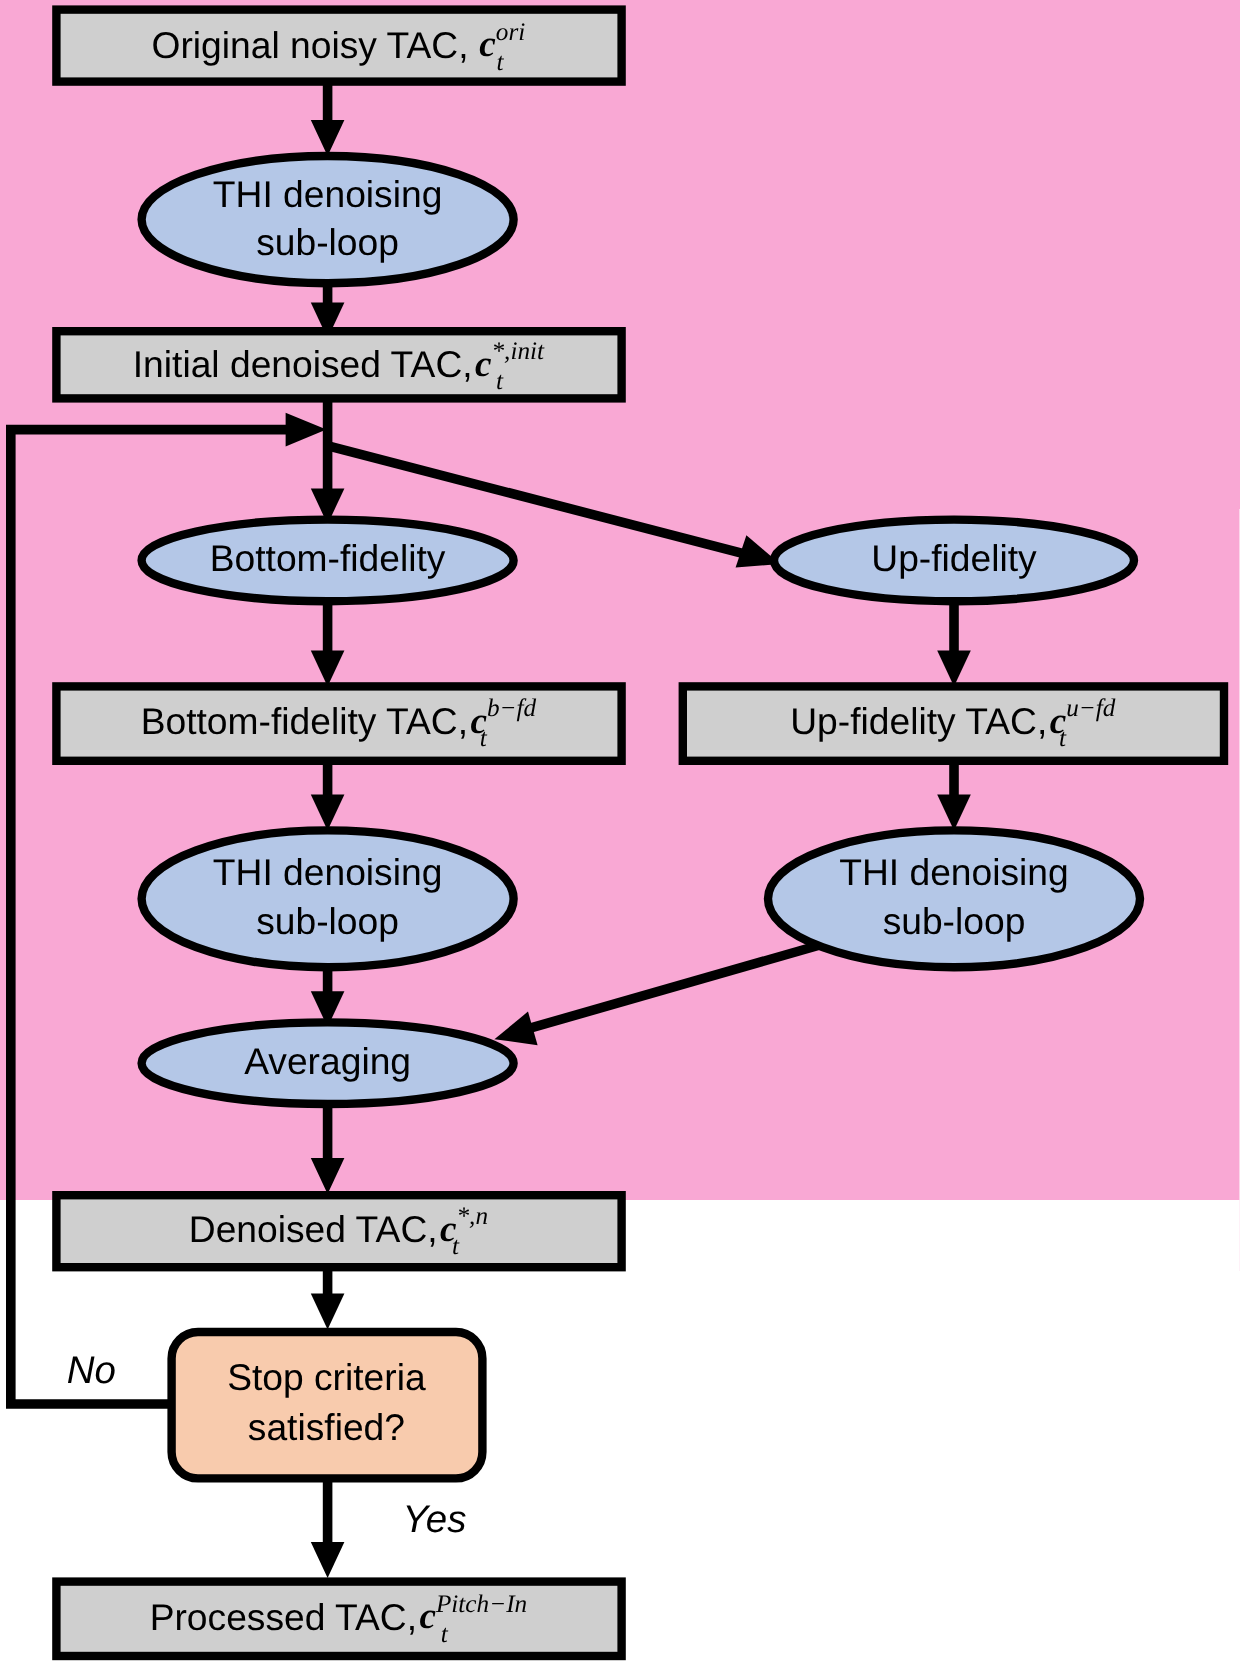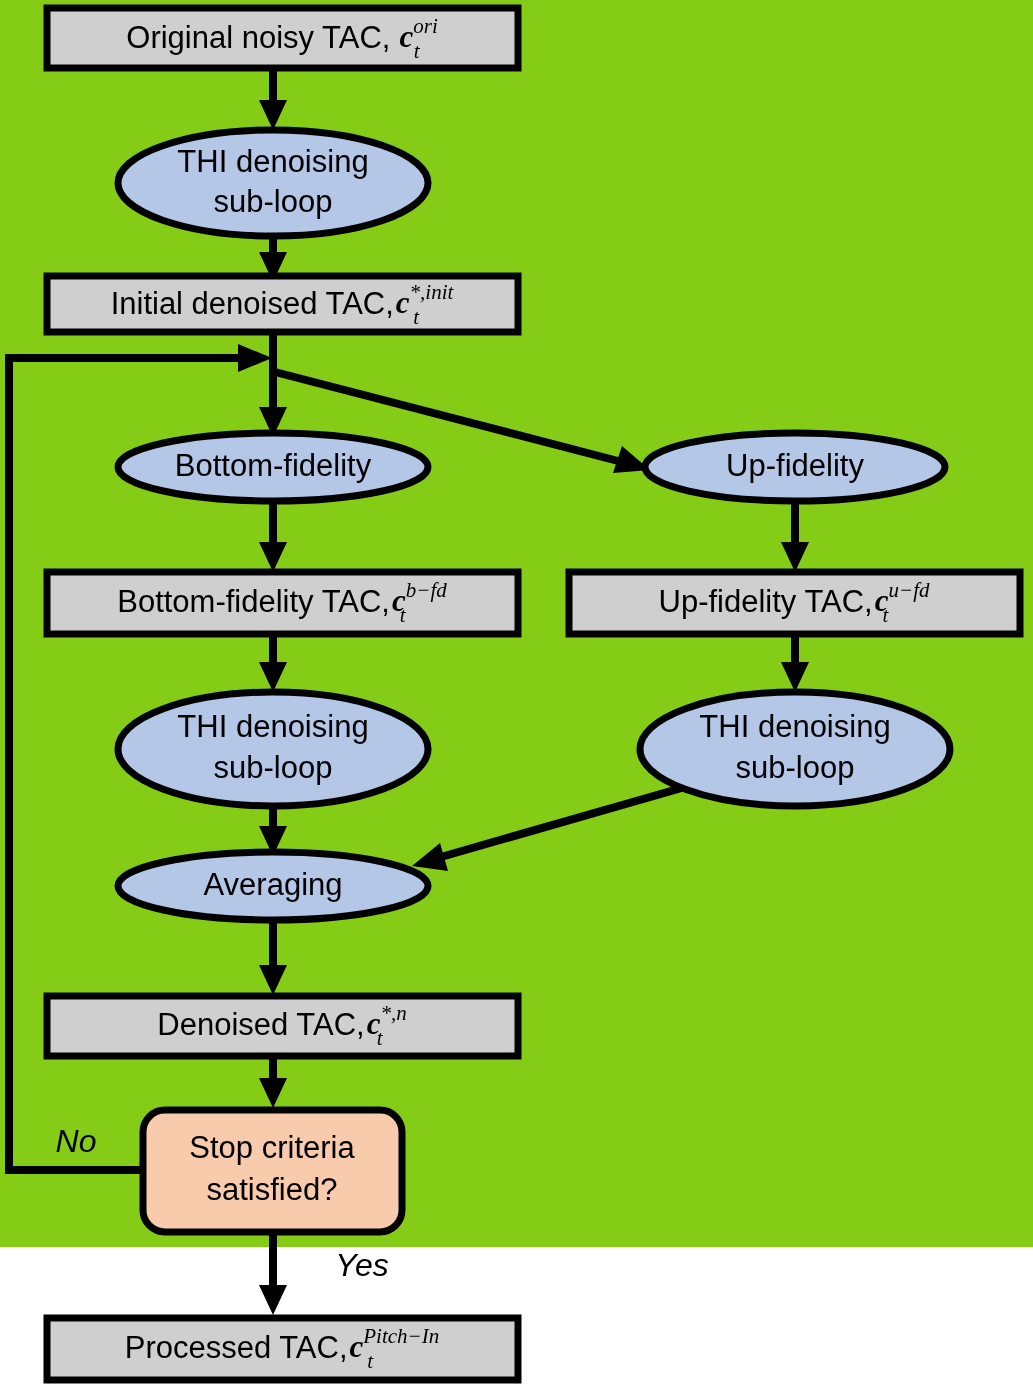--- a/index.html
+++ b/index.html
@@ -9,22 +9,22 @@
   }
   body {
     width: 1033px;
     height: 1397px;
     overflow: hidden;
     font-family: "Liberation Sans", sans-serif;
   }
   #flow-root {
     position: relative;
     width: 1033px;
-    height: 1247px;
-    background: #84cc16;
+    height: 1000px;
+    background: #f9a8d4;
   }
   svg#flow-svg {
     position: absolute;
     top: 0;
     left: 0;
     width: 1033px;
     height: 1397px;
     display: block;
   }
   .node-shape {

